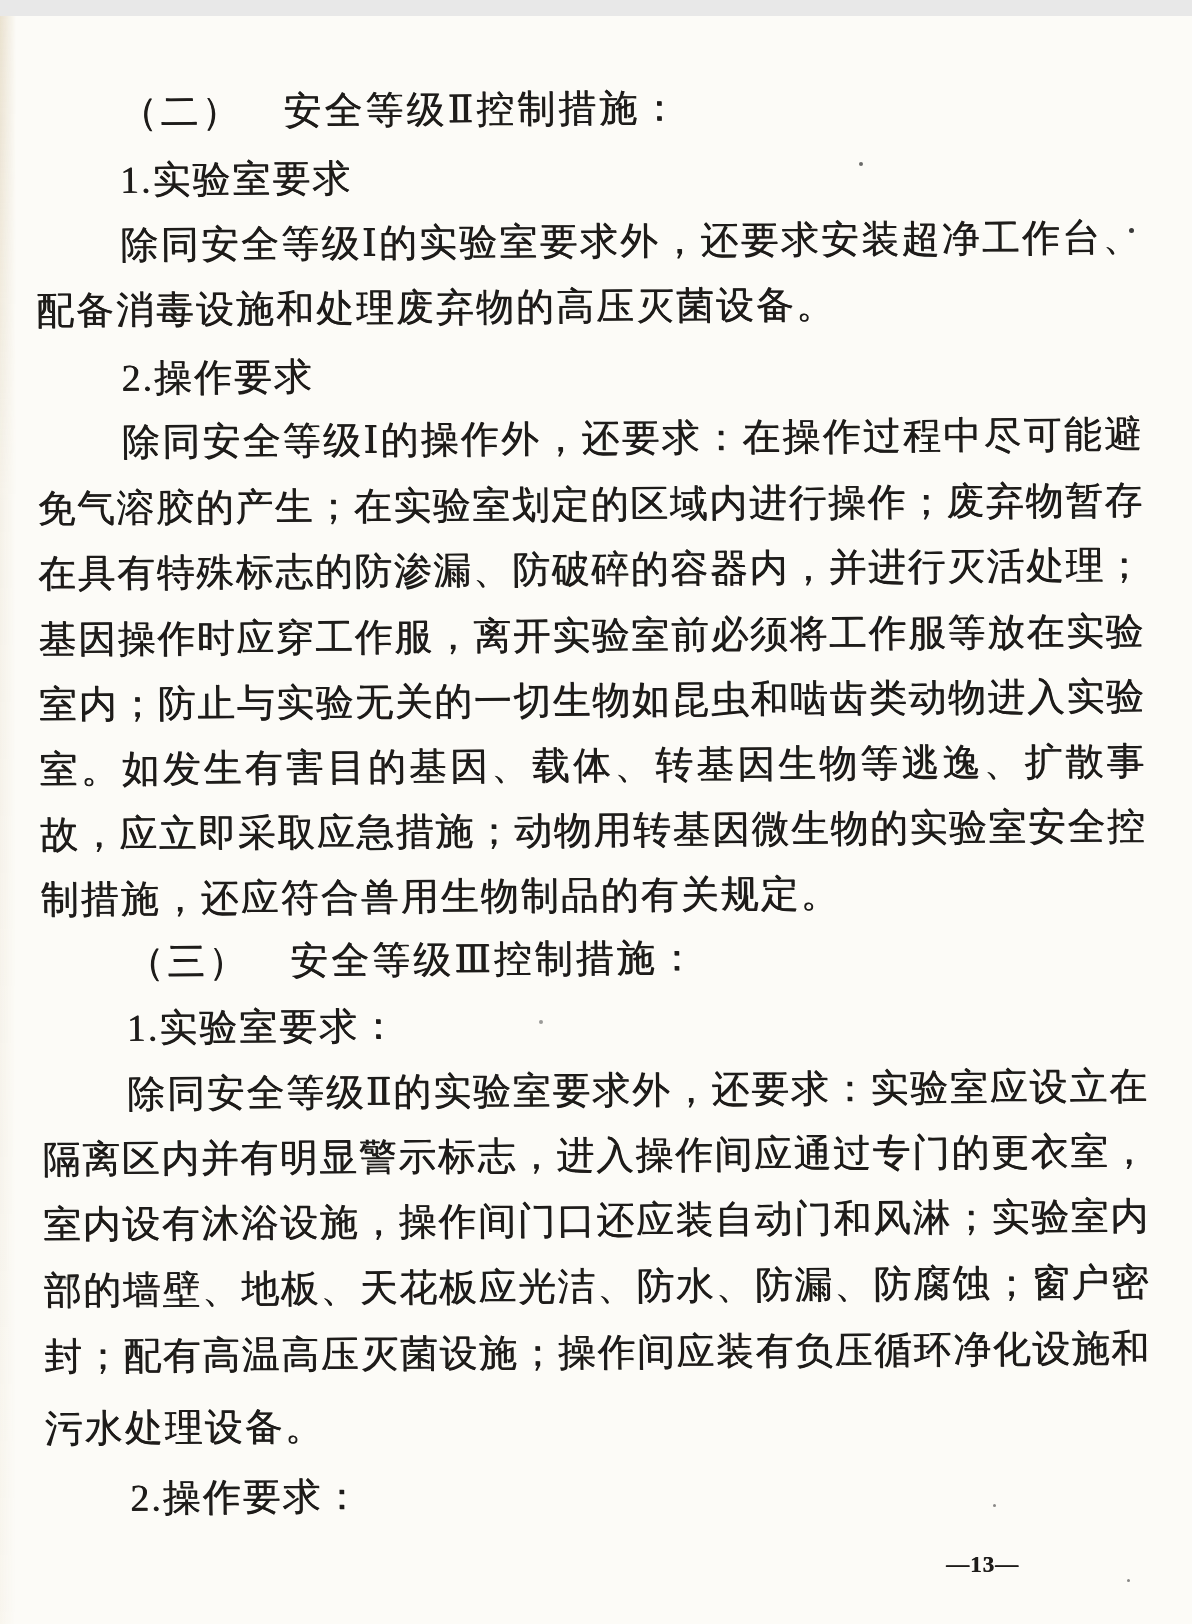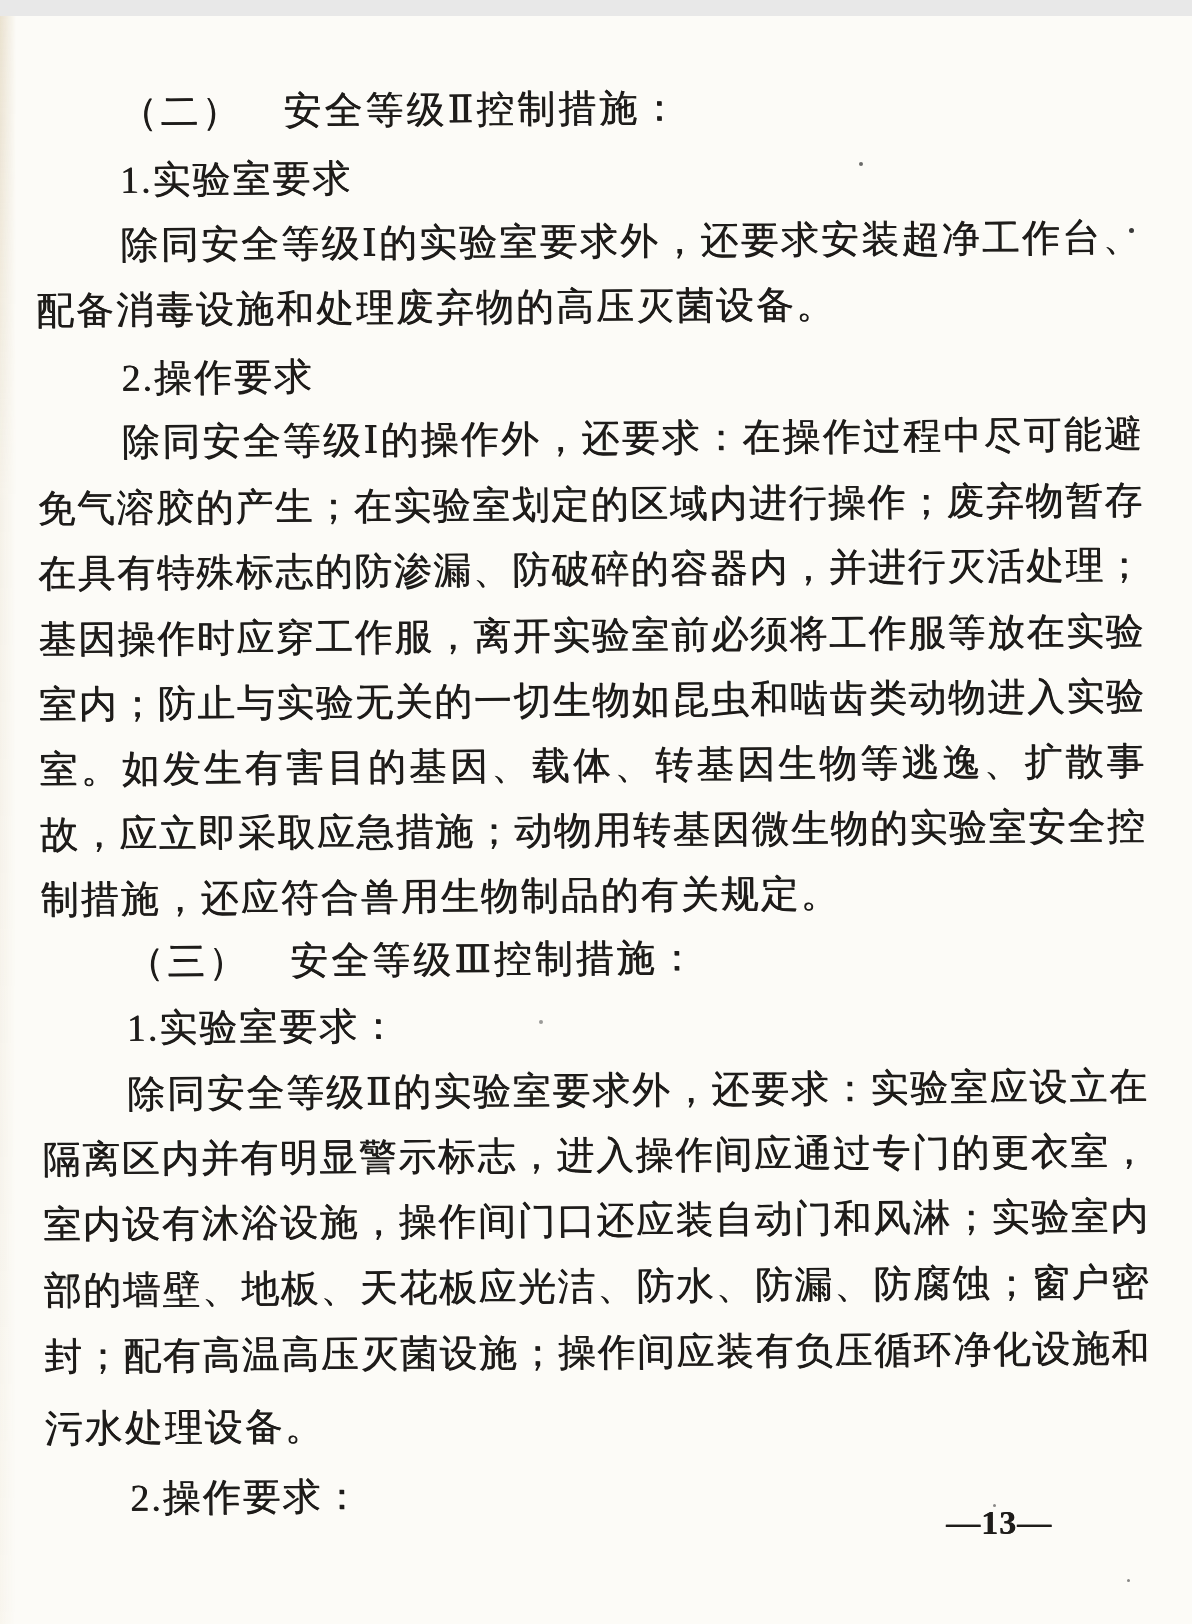--- a/index.html
+++ b/index.html
@@ -53,22 +53,22 @@
   }
   .line.heading,
   .line.num,
   .line.first {
     text-indent: 85px;
   }
   .line.heading { letter-spacing: 3px; }
   .page-number {
     position: absolute;
     left: 946px;
-    top: 1488px;
-    font-size: 34px;
+    top: 1536px;
+    font-size: 23px;
     font-weight: bold;
     letter-spacing: 1px;
     text-shadow: 0.5px 0.3px 0 currentColor;
   }
   .speck {
     position: absolute;
     background: #3a3a3a;
     border-radius: 50%;
   }
   .speck.s1 { left: 1129px; top: 212px; width: 5px; height: 5px; }

